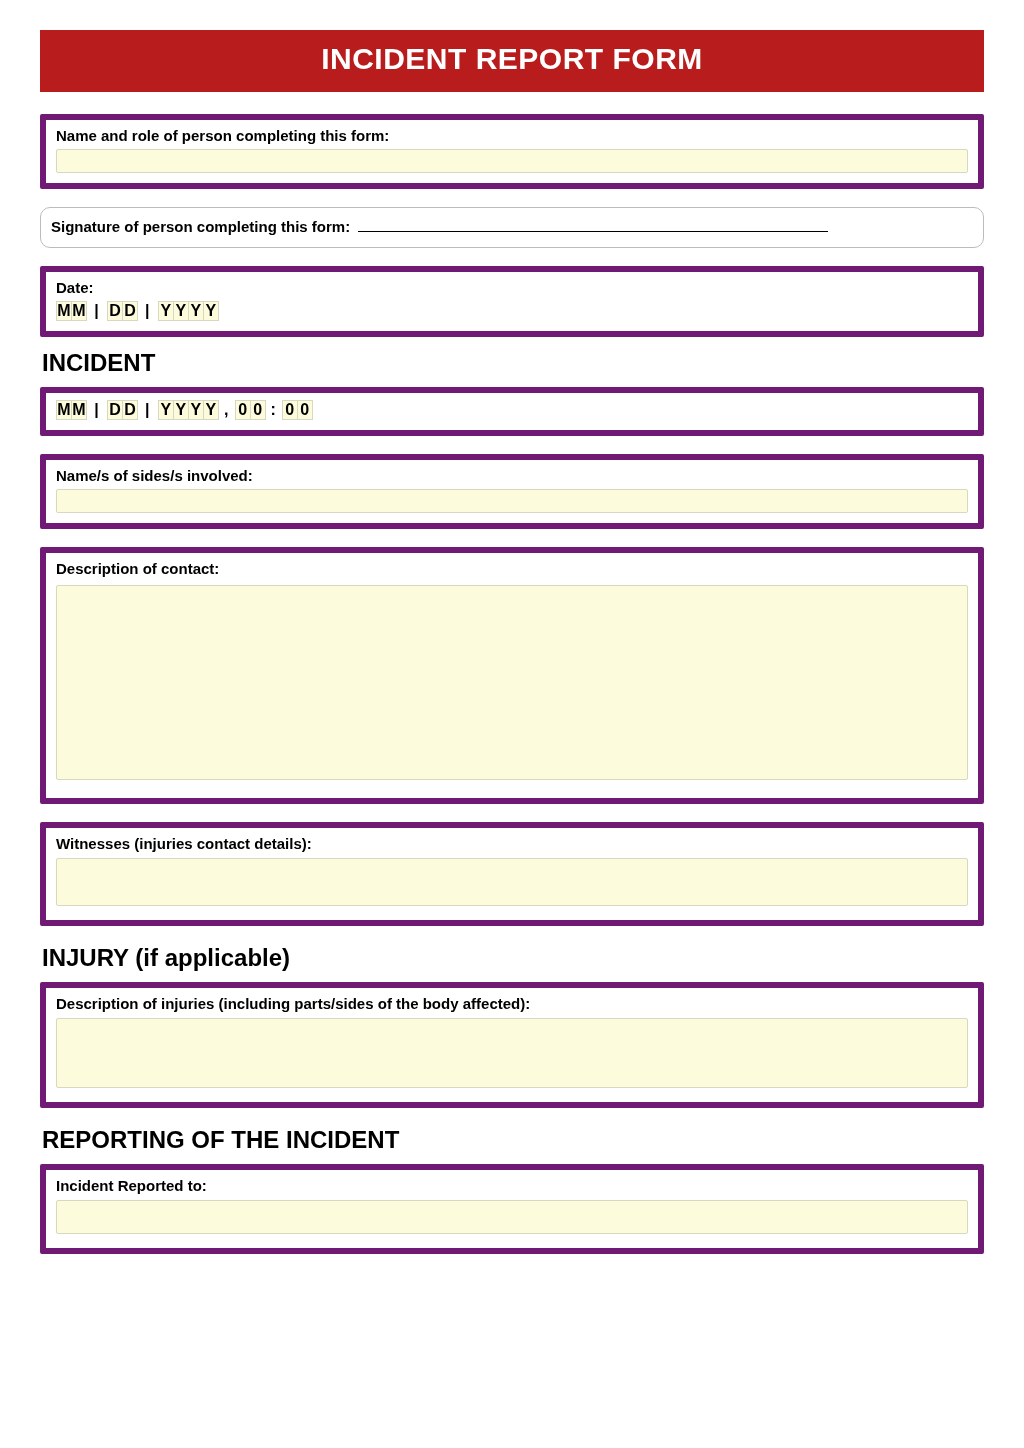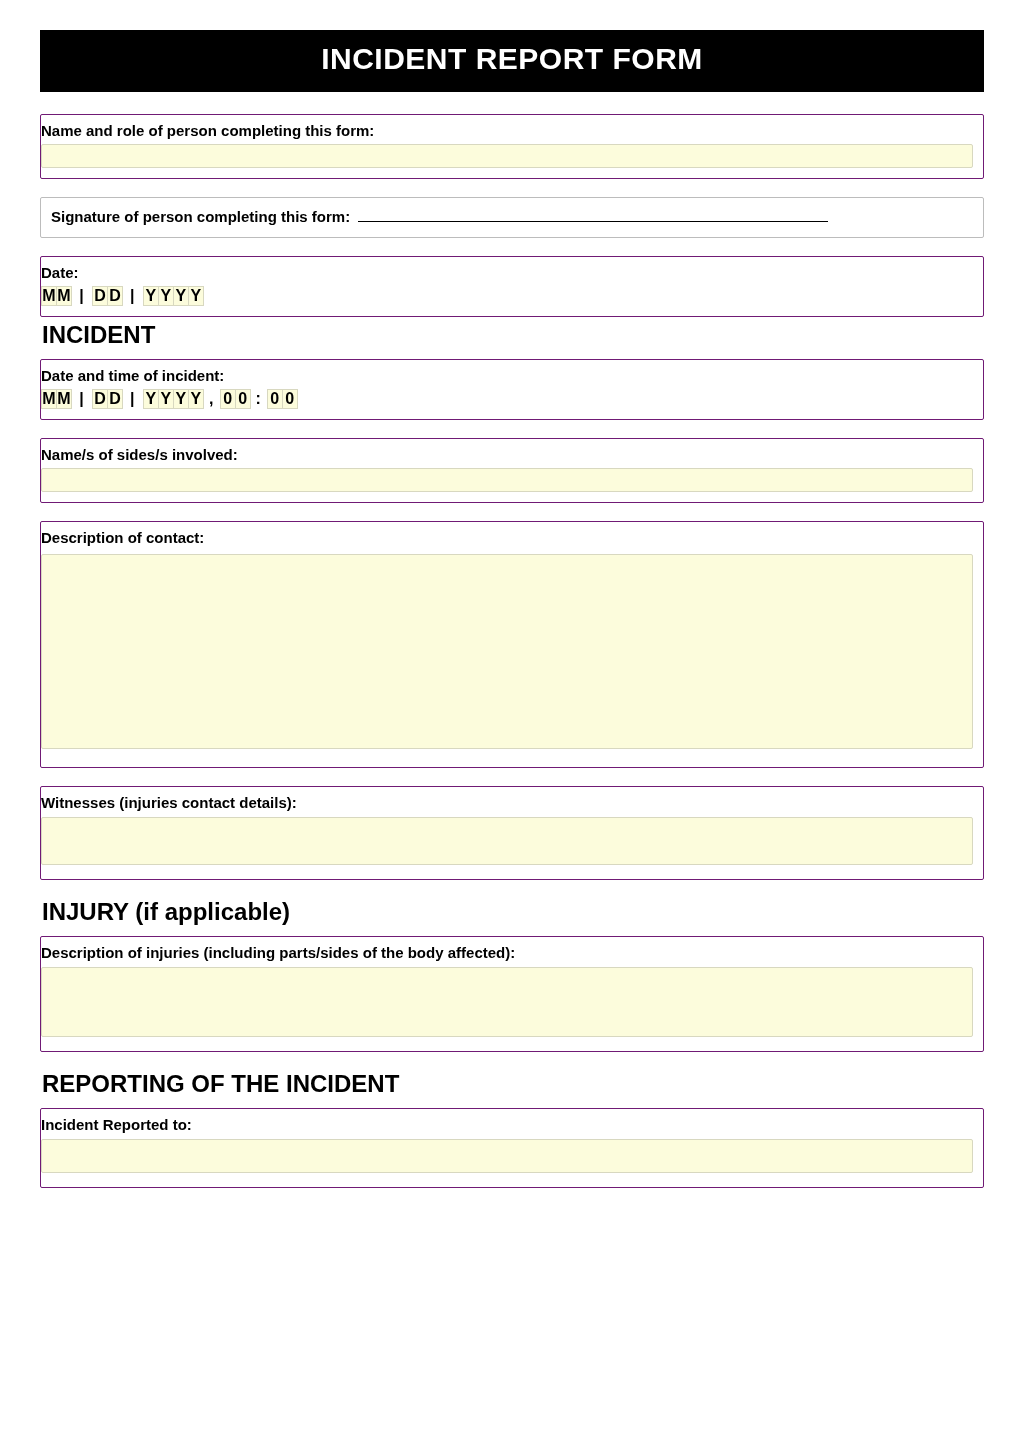--- a/index.html
+++ b/index.html
@@ -5,33 +5,33 @@
   * { box-sizing: border-box; margin: 0; padding: 0; }
   body {
     width: 1024px;
     height: 1448px;
     background: #ffffff;
     font-family: "Trebuchet MS", "Lucida Sans", Arial, sans-serif;
     color: #000;
     padding: 30px 40px 20px 40px;
   }
   .title-bar {
-    background: #000000;
+    background: #b91c1c;
     color: #fff;
     text-align: center;
     font-size: 30px;
     font-weight: bold;
     padding: 12px 0 16px 0;
     margin-bottom: 22px;
     letter-spacing: 0.5px;
   }
   .field-box {
-    border: 1px solid #701a75;
+    border: 6px solid #701a75;
     border-radius: 2px;
-    padding: 7px 10px 10px 0;
+    padding: 7px 10px 10px 10px;
     margin-bottom: 18px;
   }
   .field-label {
     font-size: 15px;
     font-weight: bold;
     margin-bottom: 5px;
   }
   .text-input {
     width: 100%;
     background: #fcfcdc;
@@ -54,21 +54,21 @@
   }
   .sig-line {
     display: inline-block;
     border-bottom: 1.5px solid #000;
     width: 470px;
     vertical-align: baseline;
     margin-left: 4px;
   }
   .sig-row {
     border: 1px solid #bcbcbc;
-    border-radius: 2px;
+    border-radius: 10px;
     padding: 10px 10px 12px 10px;
     margin-bottom: 18px;
     font-size: 15px;
     font-weight: bold;
   }
   .date-chars {
     font-family: inherit;
     font-size: 16px;
     font-weight: bold;
   }
@@ -103,35 +103,34 @@
 <div class="field-box">
   <div class="field-label">Name and role of person completing this form:</div>
   <input type="text" class="text-input" style="">
 </div>
 
 <div class="sig-row">
   <span>Signature of person completing this form:</span>
   <span class="sig-line"></span>
 </div>
 
-<div class="field-box" style="margin-bottom:4px;">
+<div class="field-box" style="margin-bottom:12px;">
   <div class="field-label">Date:</div>
   <span class="date-chars">
     <span class="cell">M</span><span class="cell">M</span>
     <span class="sep">|</span>
     <span class="cell">D</span><span class="cell">D</span>
     <span class="sep">|</span>
     <span class="cell">Y</span><span class="cell">Y</span><span class="cell">Y</span><span class="cell">Y</span>
   </span>
 </div>
 
 <div class="section-heading">INCIDENT</div>
 
 <div class="field-box">
-  <div class="field-label">Date and time of incident:</div>
   <span class="date-chars">
     <span class="cell">M</span><span class="cell">M</span>
     <span class="sep">|</span>
     <span class="cell">D</span><span class="cell">D</span>
     <span class="sep">|</span>
     <span class="cell">Y</span><span class="cell">Y</span><span class="cell">Y</span><span class="cell">Y</span>
     <span class="sep" style="width:8px;">,</span>
     <span class="cell">0</span><span class="cell">0</span>
     <span class="sep" style="width:8px;">:</span>
     <span class="cell">0</span><span class="cell">0</span>

